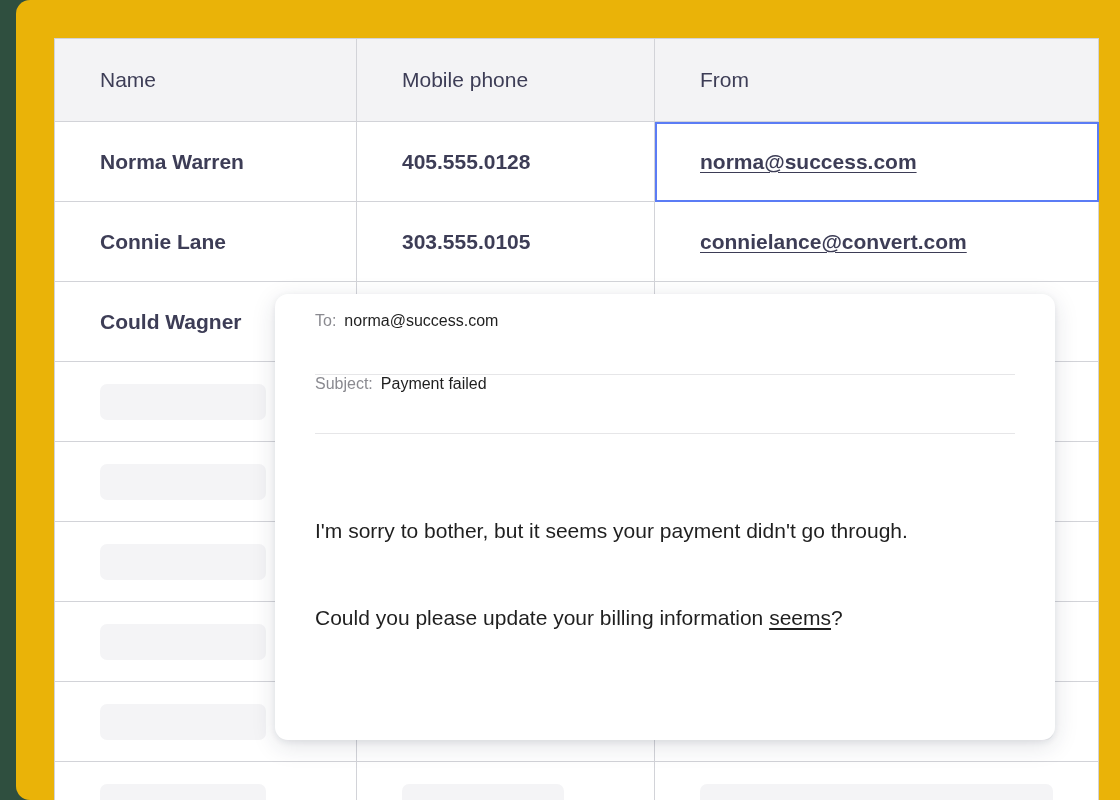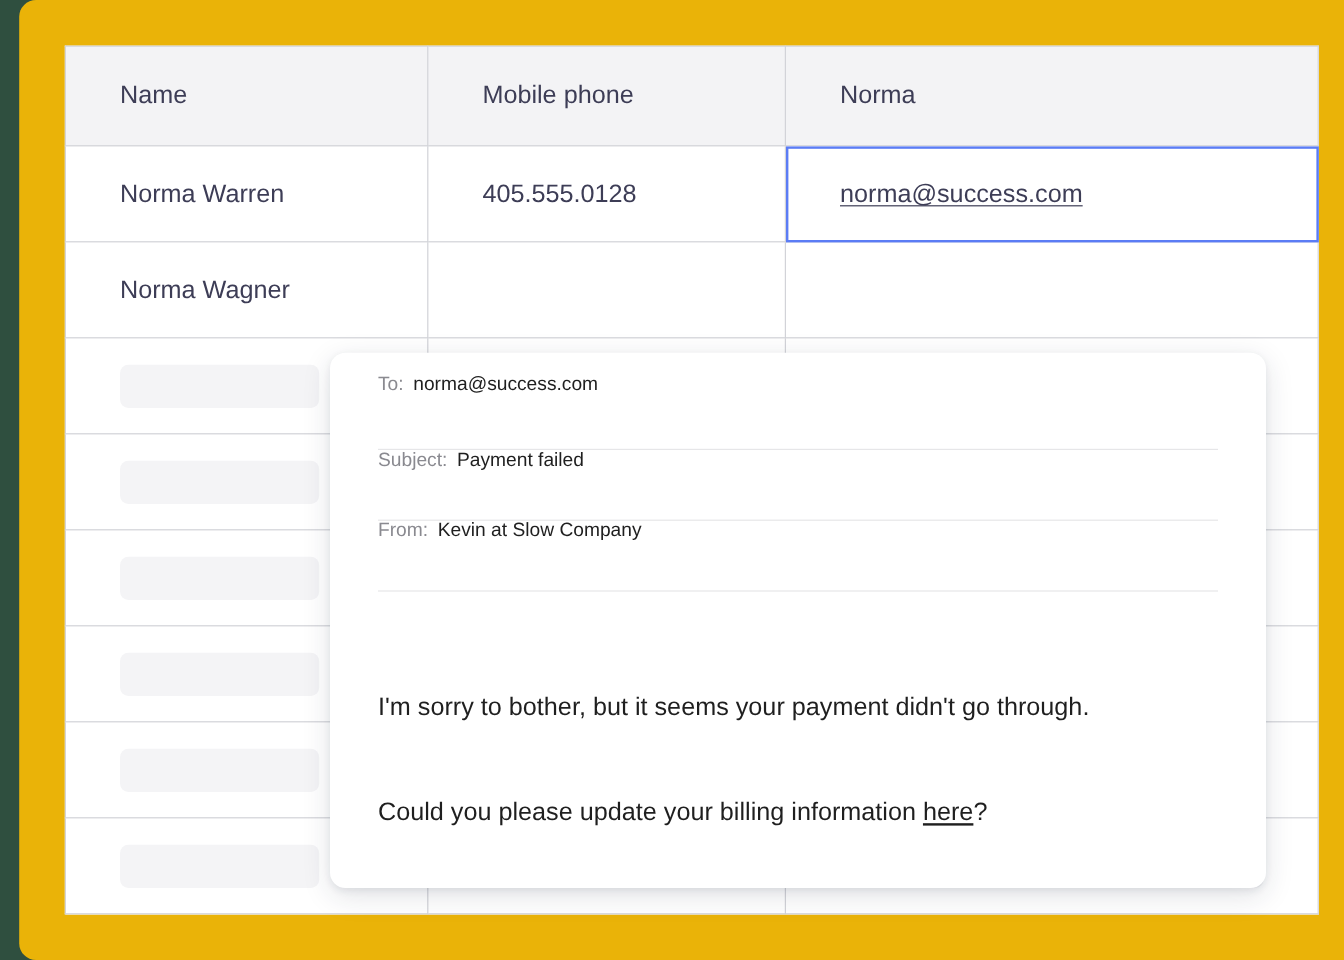--- a/index.html
+++ b/index.html
@@ -39,21 +39,21 @@
     width: 1044px;
     background: #ffffff;
   }
   table.contacts th,
   table.contacts td {
     border: 1px solid #d2d3d8;
     padding: 0 0 0 45px;
     height: 80px;
     vertical-align: middle;
     text-align: left;
-    font-weight: 400;
+    font-weight: 700;
     box-sizing: border-box;
   }
   table.contacts col.c1 { width: 302px; }
   table.contacts col.c2 { width: 298px; }
   table.contacts col.c3 { width: 444px; }
 
   table.contacts thead th {
     background: #f3f3f5;
     color: #3d3d56;
     font-size: 21px;
@@ -142,36 +142,43 @@
     <table class="contacts">
       <colgroup>
         <col class="c1">
           <col class="c2">
           <col class="c3">
       </colgroup>
       <thead>
         <tr>
           <th>Name</th>
           <th>Mobile phone</th>
-          <th>Norma</th>
+          <th>From</th>
         </tr>
       </thead>
       <tbody>
 
         <tr>
           <td>Norma Warren</td>
           <td>405.555.0128</td>
           <td class="focused-cell">
             <span class="email-link">norma@success.com</span>
           </td>
         </tr>
 
-
-        <tr>
-          <td>Norma Wagner</td>
+        <tr>
+          <td>Connie Lane</td>
+          <td>303.555.0105</td>
+          <td>
+            <span class="email-link">connielance@convert.com</span>
+          </td>
+        </tr>
+
+        <tr>
+          <td>Could Wagner</td>
           <td></td>
           <td></td>
         </tr>
 
         <tr>
           <td>
               <span class="skel w-narrow"></span>
             </td>
           <td>
               <span class="skel w-narrow"></span>
@@ -250,28 +257,24 @@
     <div class="field-row">
       <span class="field-label">To:</span>
       <span class="field-value">norma@success.com</span>
     </div>
 
     <div class="field-row">
       <span class="field-label">Subject:</span>
       <span class="field-value">Payment failed</span>
     </div>
 
-    <div class="field-row">
-      <span class="field-label">From:</span>
-      <span class="field-value">Kevin at Slow Company</span>
-    </div>
 
     <div class="body-text">
       <div>I'm sorry to bother, but it seems your payment didn't go through.</div>
-      <div><span>Could you please update your billing information </span><span class="inline-link">here</span><span>?</span></div>
+      <div><span>Could you please update your billing information </span><span class="inline-link">seems</span><span>?</span></div>
       
       
       
     </div>
 
   </div>
 
 </div>
 
 </body></html>

